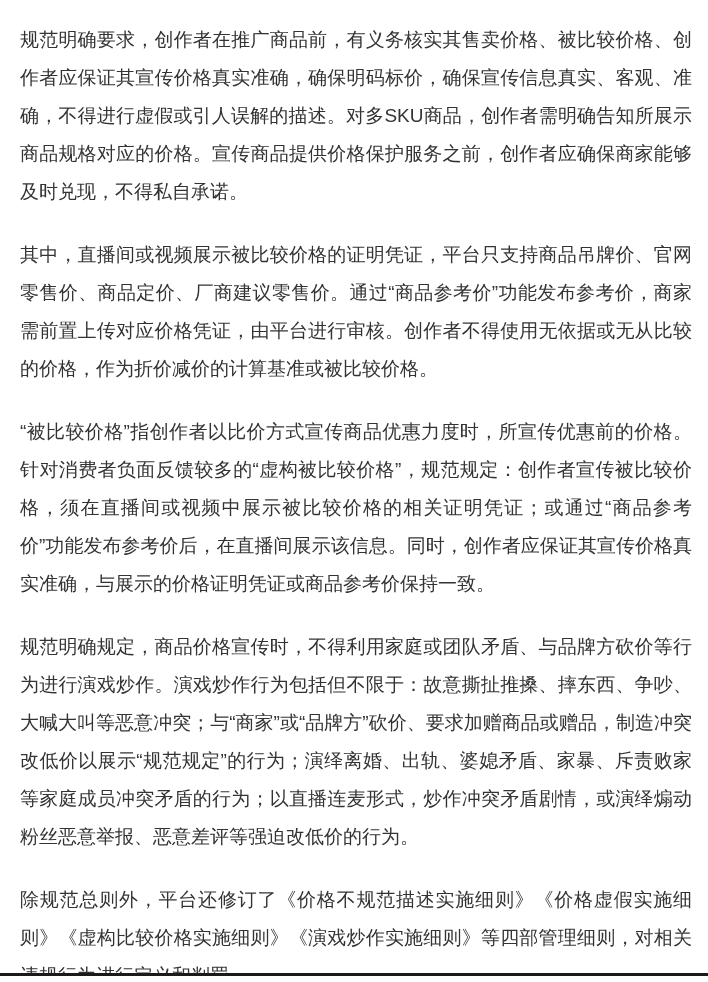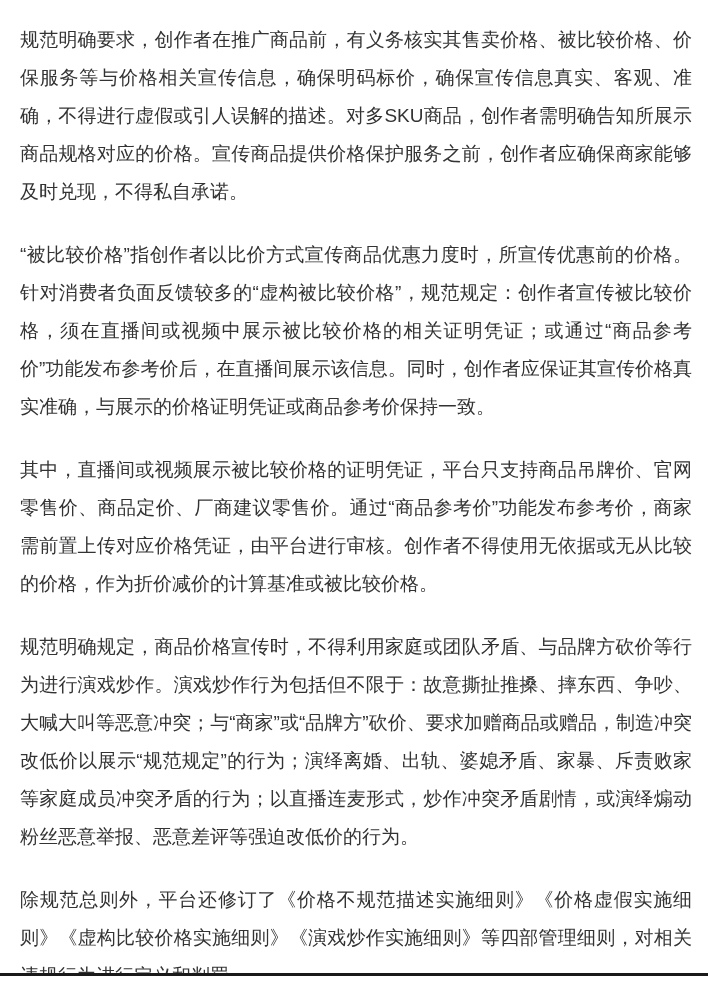--- a/index.html
+++ b/index.html
@@ -44,20 +44,20 @@
     top: 973px;
     width: 708px;
     height: 3px;
     background: var(--divider-color);
   }
 </style>
 </head>
 <body>
 
 <div class="article">
-  <p>规范明确要求，创作者在推广商品前，有义务核实其售卖价格、被比较价格、价保服务等与价格相关宣传信息，确保明码标价，确保宣传信息真实、客观、准确，不得进行虚假或引人误解的描述。对多SKU商品，创作者需明确告知所展示商品规格对应的价格。宣传商品提供价格保护服务之前，创作者应确保商家能够及时兑现，不得私自承诺。</p>
+  <p>规范明确要求，创作者在推广商品前，有义务核实其售卖价格、被比较价格、创作者应保证其宣传价格真实准确，确保明码标价，确保宣传信息真实、客观、准确，不得进行虚假或引人误解的描述。对多SKU商品，创作者需明确告知所展示商品规格对应的价格。宣传商品提供价格保护服务之前，创作者应确保商家能够及时兑现，不得私自承诺。</p>
+  <p>其中，直播间或视频展示被比较价格的证明凭证，平台只支持商品吊牌价、官网零售价、商品定价、厂商建议零售价。通过“商品参考价”功能发布参考价，商家需前置上传对应价格凭证，由平台进行审核。创作者不得使用无依据或无从比较的价格，作为折价减价的计算基准或被比较价格。</p>
   <p>“被比较价格”指创作者以比价方式宣传商品优惠力度时，所宣传优惠前的价格。针对消费者负面反馈较多的“虚构被比较价格”，规范规定：创作者宣传被比较价格，须在直播间或视频中展示被比较价格的相关证明凭证；或通过“商品参考价”功能发布参考价后，在直播间展示该信息。同时，创作者应保证其宣传价格真实准确，与展示的价格证明凭证或商品参考价保持一致。</p>
-  <p>其中，直播间或视频展示被比较价格的证明凭证，平台只支持商品吊牌价、官网零售价、商品定价、厂商建议零售价。通过“商品参考价”功能发布参考价，商家需前置上传对应价格凭证，由平台进行审核。创作者不得使用无依据或无从比较的价格，作为折价减价的计算基准或被比较价格。</p>
   <p>规范明确规定，商品价格宣传时，不得利用家庭或团队矛盾、与品牌方砍价等行为进行演戏炒作。演戏炒作行为包括但不限于：故意撕扯推搡、摔东西、争吵、大喊大叫等恶意冲突；与“商家”或“品牌方”砍价、要求加赠商品或赠品，制造冲突改低价以展示“规范规定”的行为；演绎离婚、出轨、婆媳矛盾、家暴、斥责败家等家庭成员冲突矛盾的行为；以直播连麦形式，炒作冲突矛盾剧情，或演绎煽动粉丝恶意举报、恶意差评等强迫改低价的行为。</p>
   <p>除规范总则外，平台还修订了《价格不规范描述实施细则》《价格虚假实施细则》《虚构比较价格实施细则》《演戏炒作实施细则》等四部管理细则，对相关违规行为进行定义和判罚。</p>
 </div>
 
 <div class="bottom-divider"></div>
 
 </body></html>

